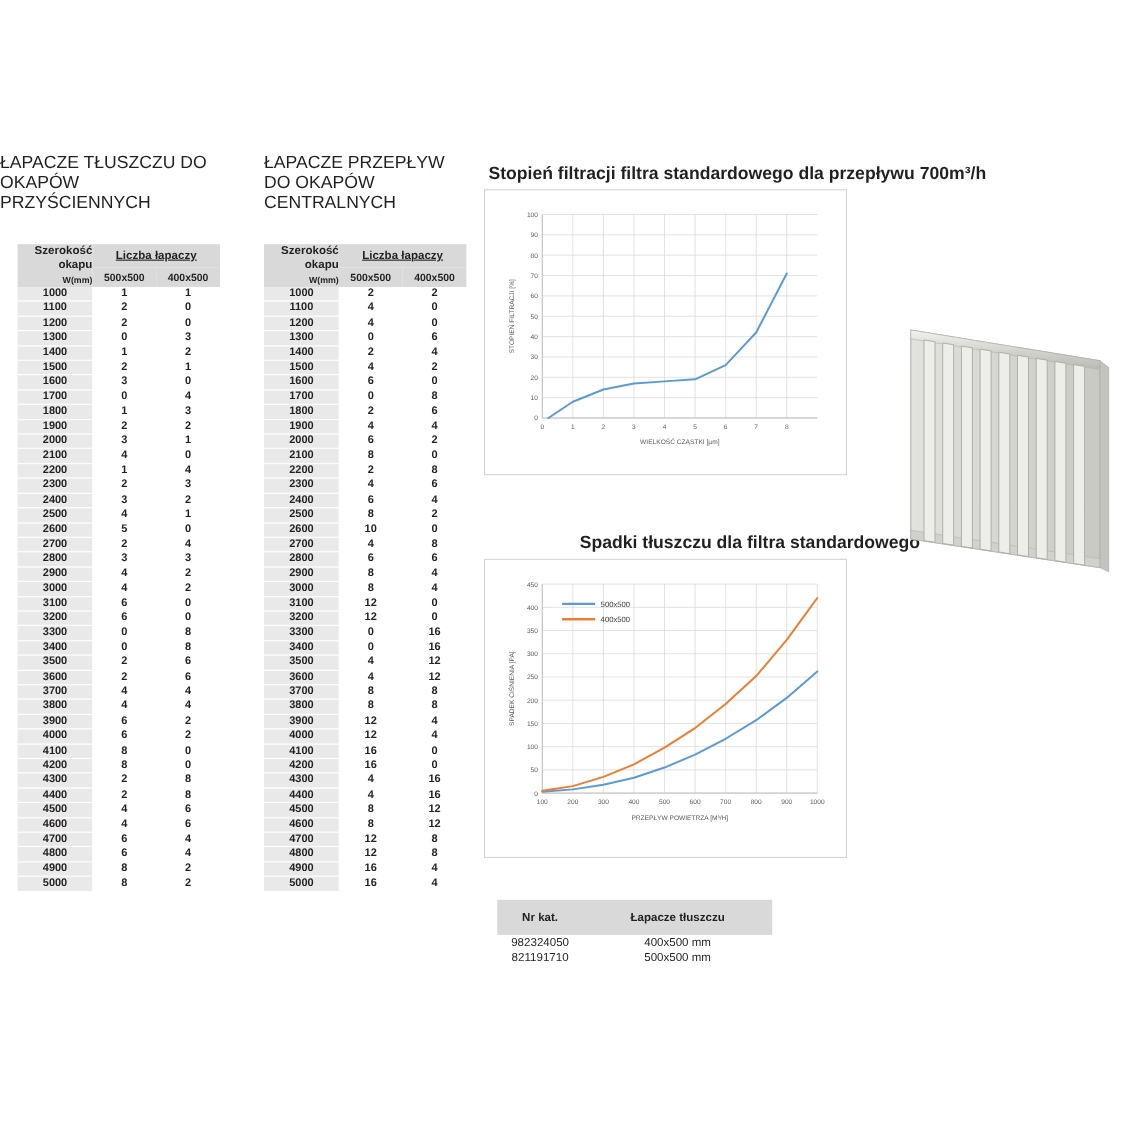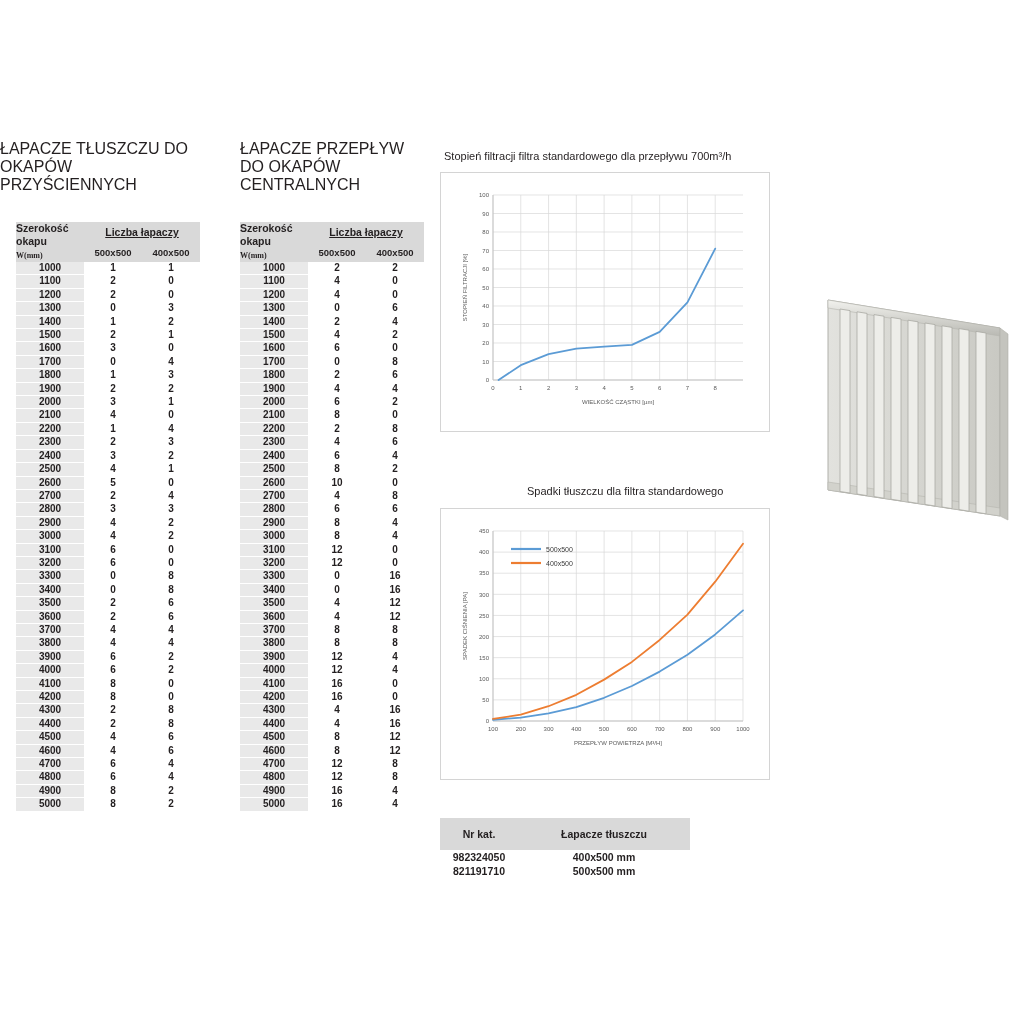--- a/index.html
+++ b/index.html
@@ -31,26 +31,25 @@
     color: #231f20;
     font-weight: bold;
     text-align: center;
     vertical-align: middle;
     font-size: 10.5px;
     line-height: 13px;
   }
   .hdr-left {
     width: 68px;
     padding: 4px 4px 4px 6px;
-    text-align: left;
+    text-align: right;
   }
   .hdr-left .sub {
     font-weight: bold;
     font-size: 8px;
-    font-family: Liberation Serif, serif;
   }
   .hdr-span {
     padding: 3px 0 2px 0;
     text-decoration: underline;
   }
   .hdr-sub {
     background: #d9d9d9;
     font-weight: bold;
     font-size: 9.5px;
     text-align: center;
@@ -68,22 +67,22 @@
   .data-row td.width-col {
     background: #e9e9e9;
     text-align: center;
   }
   .data-row td.val-col {
     background: #ffffff;
   }
 
   
   .chart-title {
-    font-size: 11px;
-    font-weight: normal;
+    font-size: 16px;
+    font-weight: bold;
     color: #231f20;
   }
   .chart-box {
     border: 1px solid #d4d4d4;
     background: #ffffff;
     box-sizing: border-box;
   }
   .axis-label {
     font-size: 6px;
     fill: #5a5a5a;
@@ -108,21 +107,21 @@
   .cat-hdr {
     background: #d9d9d9;
     font-weight: bold;
     text-align: center;
     font-size: 10.5px;
     padding: 10px 0;
   }
   .cat-cell {
     text-align: center;
     font-size: 10.5px;
-    font-weight: bold;
+    font-weight: normal;
     padding: 1px 0;
     color: #231f20;
   }
 </style>
 </head>
 <body>
 
 <div class="abs" style="left:0; top:140px; width:190px;">ŁAPACZE TŁUSZCZU DO OKAPÓW PRZYŚCIENNYCH</div>
 
 <div class="abs" style="left:16px; top:222px;">
@@ -683,21 +682,21 @@
         <text x="177" y="236" text-anchor="middle" class="axis-label">PRZEPŁYW POWIETRZA [M³/H]</text>
         <text x="26" y="117" text-anchor="middle" class="axis-label" transform="rotate(-90 26 117)">SPADEK CIŚNIENIA [PA]</text>
         <line x1="70" y1="40" x2="100" y2="40" stroke="#5b9bd5" stroke-width="2.2"></line>
         <text x="105" y="42.6" class="legend-text">500x500</text>
         <line x1="70" y1="54" x2="100" y2="54" stroke="#ed7d31" stroke-width="2.2"></line>
         <text x="105" y="56.6" class="legend-text">400x500</text>
       </g>
   </svg>
 </div>
 
-<div class="abs" style="left:440px; top:818px;">
+<div class="abs" style="left:452px; top:818px;">
   <table class="cat-table">
     <thead>
       <tr>
         <th class="cat-hdr" style="width:78px;">Nr kat.</th>
         <th class="cat-hdr" style="width:172px;">Łapacze tłuszczu</th>
       </tr>
     </thead>
     <tbody id="cat-body">
         <tr>
           <td class="cat-cell">982324050</td>

